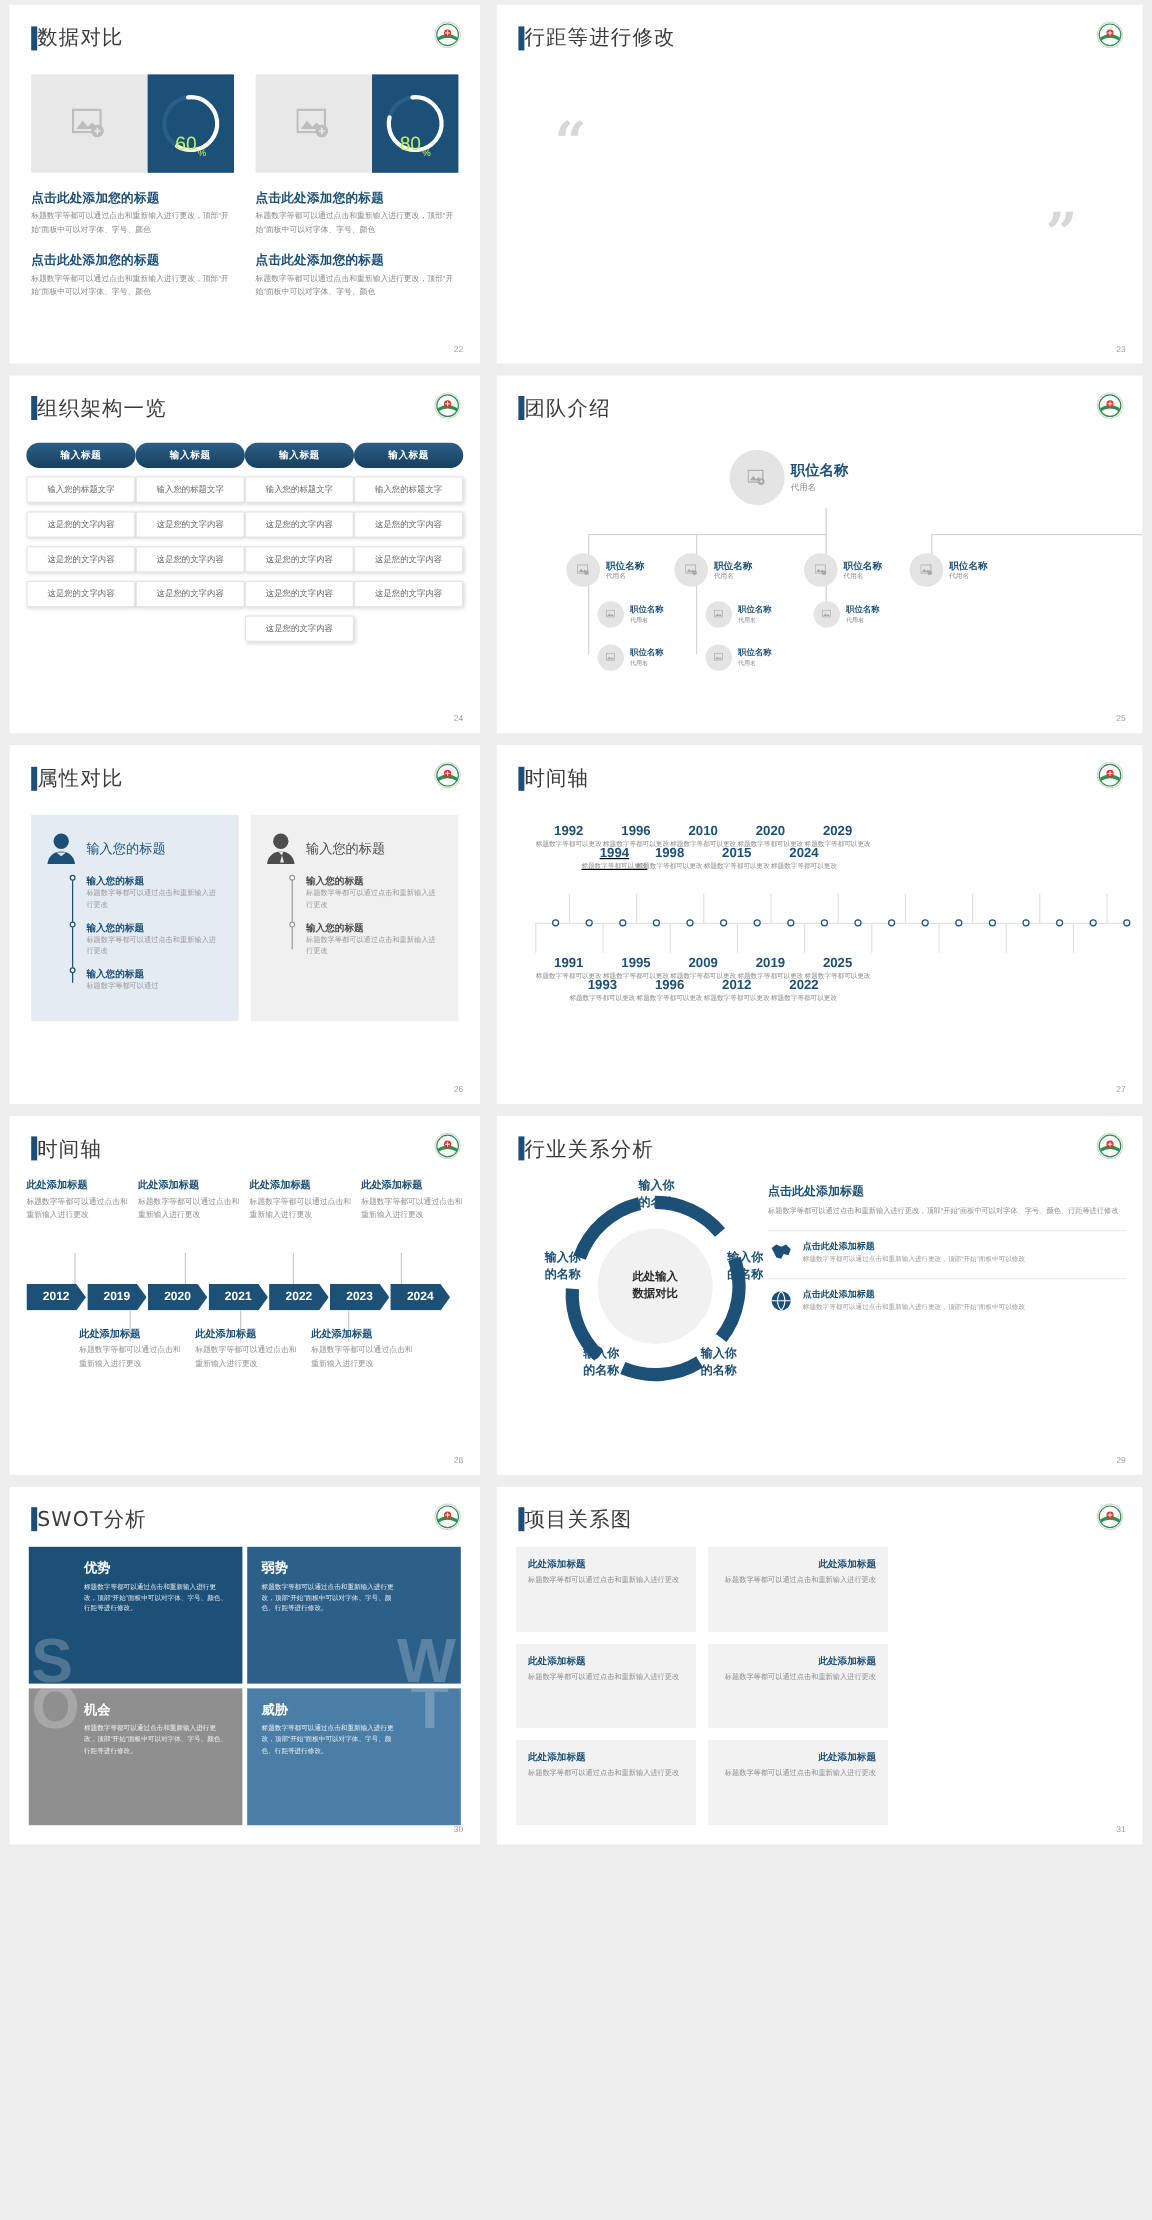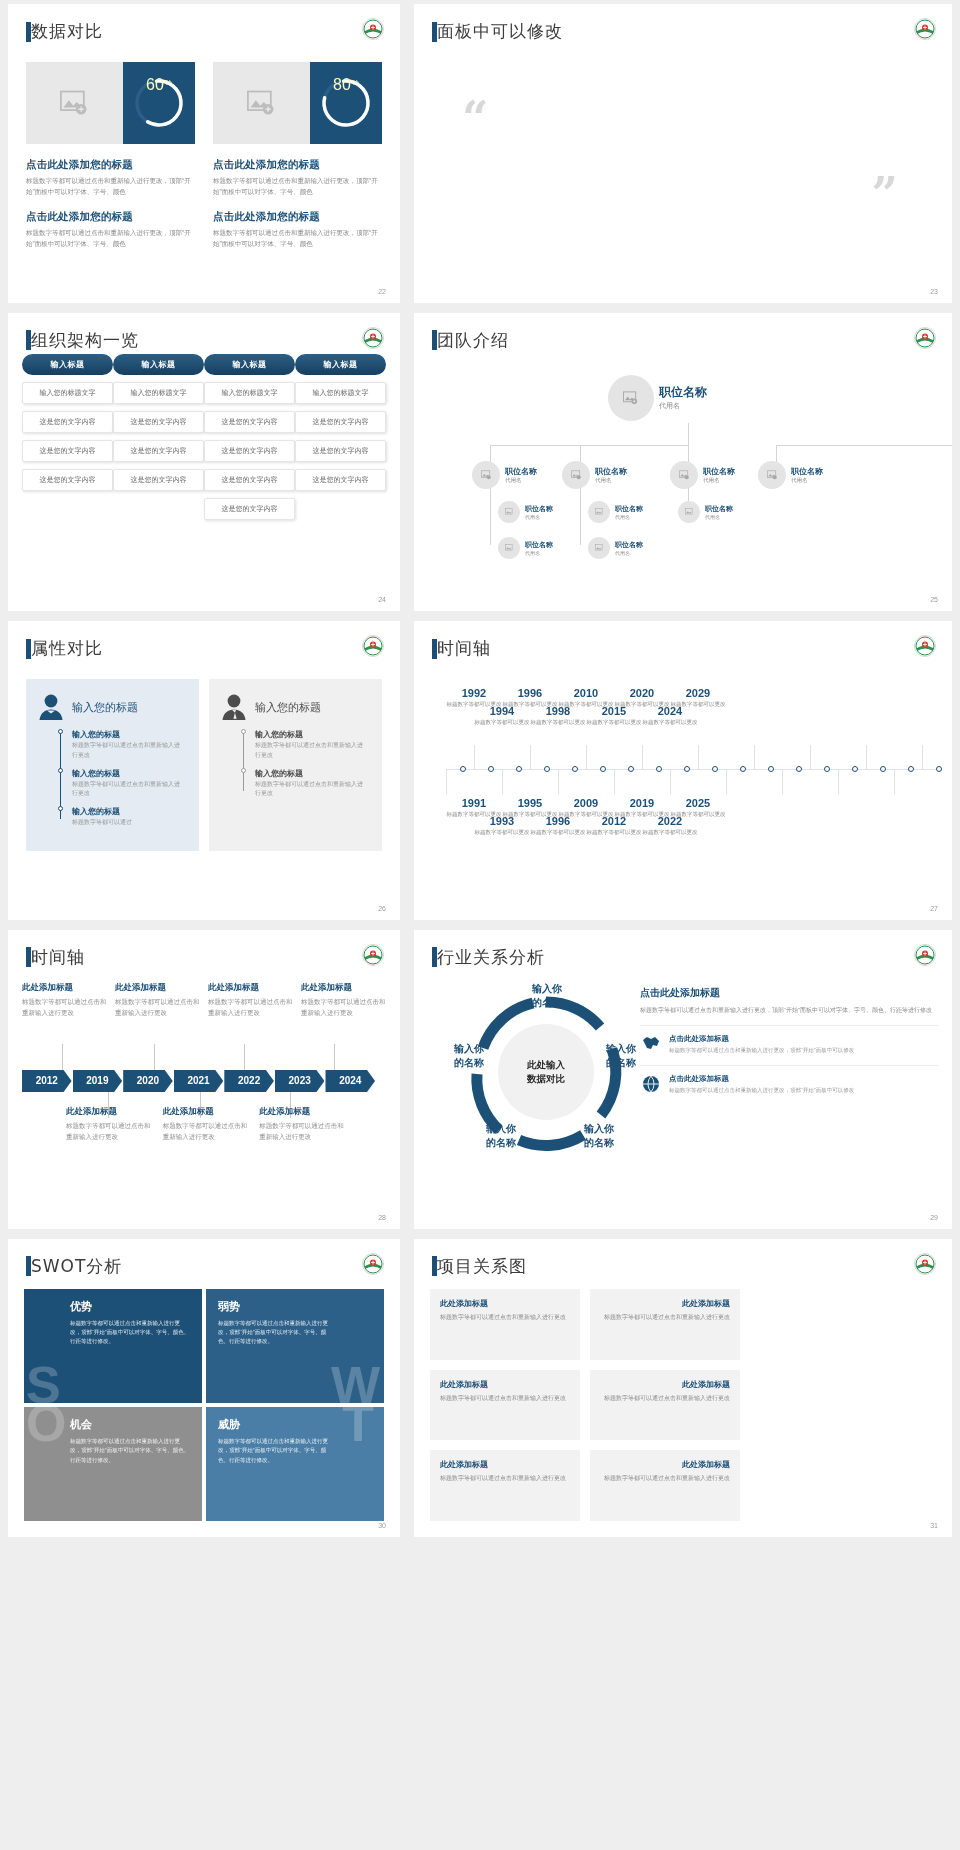--- a/index.html
+++ b/index.html
@@ -57,22 +57,22 @@
     flex: 1.35; background:#e8e8e8; display:flex; align-items:center; justify-content:center;
   }
   .dc-ring {
     flex: 1; background:#1d5077; display:flex; align-items:center; justify-content:center;
     position:relative;
   }
   .ph-icon { width:30px; height:26px; opacity:.55; }
   .donut { position:relative; width:54px; height:54px; }
   .donut svg { transform: rotate(-96deg); display:block; }
   .donut-val {
-    position:absolute; inset:0; display:flex; align-items:flex-start; justify-content:center;
-    color:#fef9c3; font-size:16px; font-family:"Liberation Sans",sans-serif;
+    position:absolute; inset:0; display:flex; align-items:flex-end; justify-content:center;
+    color:#bef264; font-size:16px; font-family:"Liberation Sans",sans-serif;
   }
   .donut-val sup { font-size:8px; margin-left:1px; vertical-align: baseline; position:relative; top:2px;}
   .dc-h {
     margin-top:14px; color:#1d5077; font-weight:bold; font-size:10.5px; letter-spacing:.2px;
   }
   .dc-p { margin-top:4px; color:#8a8a8a; font-size:6.5px; line-height:1.65; }
   .dc-h2 { margin-top:13px; }
 
   
   .q-wrap { position:absolute; left:48px; top:96px; right:40px; }
@@ -83,21 +83,21 @@
   .q-mark-close {
     position:absolute; right:14px; top:76px; color:#d8d8d8; font-size:46px;
     font-family:"DejaVu Serif", serif; line-height:.8; font-weight:bold;
   }
   .q-text {
     margin-left:60px; margin-right:36px; color:#3c3c3c; font-size:9.5px;
     line-height:2.0; font-family:"DejaVu Sans", sans-serif;
   }
 
   
-  .org-wrap { position:absolute; left:14px; top:41px; right:14px; display:flex; }
+  .org-wrap { position:absolute; left:14px; top:56px; right:14px; display:flex; }
   .org-col { flex:1; display:flex; flex-direction:column; gap:7px; }
   .org-head {
     background: linear-gradient(#2b5f86, #173f5f);
     color:#fff; font-size:8px; font-weight:bold; text-align:center;
     padding:5px 0; border-radius:11px; letter-spacing:.5px;
   }
   .org-cell {
     background:#fff; border:1px solid #e6e6e6; border-radius:2px;
     box-shadow: 1px 1px 3px rgba(0,0,0,.13);
     font-size:7px; color:#666; text-align:center; padding:5px 0;
@@ -273,21 +273,21 @@
         <div class="dc-h dc-h2">点击此处添加您的标题</div>
         <div class="dc-p">标题数字等都可以通过点击和重新输入进行更改，顶部“开始”面板中可以对字体、字号、颜色</div>
       </div>
     </div>
     <div class="pgnum">22</div>
   </div>
 
   <div class="slide right">
     <div class="s-title">
       <span class="s-bar"></span>
-      <span class="s-title-text">面板中可以修改</span>
+      <span class="s-title-text">行距等进行修改</span>
     </div>
     <div class="logo">
       <svg viewBox="0 0 40 40">
           <circle cx="20" cy="20" r="18" fill="#fff" stroke="#2f8f4e" stroke-width="2"></circle>
           <path d="M4 24 Q20 14 36 24 L36 30 Q20 20 4 30 Z" fill="#2f8f4e"></path>
           <circle cx="20" cy="17" r="6" fill="#d8342c"></circle>
           <path d="M20 13v8M16 17h8" stroke="#fff" stroke-width="1.6"></path>
         </svg>
     </div>
     <div class="q-wrap">
@@ -627,21 +627,21 @@
       <div class="tl2-tick" style="left:238px; top:97px; height:24px;"></div>
       <div class="tl2-tick" style="left:294px; top:97px; height:24px;"></div>
       <div class="tl2-tick" style="left:350px; top:97px; height:24px;"></div>
       <div class="tl2-tick" style="left:406px; top:97px; height:24px;"></div>
       <div class="tl2-tick" style="left:462px; top:97px; height:24px;"></div>
 
       <div class="tl2-item" style="left:14px;  top:14px;">
         <div class="tl2-yr">1992</div>
         <div class="tl2-d">标题数字等都可以更改</div>
       </div>
-      <div class="tl2-item" style="left:42px;  top:32px;">
+      <div class="tl2-item" style="left:52px;  top:32px;text-decoration:underline;">
         <div class="tl2-yr">1994</div>
         <div class="tl2-d">标题数字等都可以更改</div>
       </div>
       <div class="tl2-item" style="left:70px;  top:14px;">
         <div class="tl2-yr">1996</div>
         <div class="tl2-d">标题数字等都可以更改</div>
       </div>
       <div class="tl2-item" style="left:98px;  top:32px;">
         <div class="tl2-yr">1998</div>
         <div class="tl2-d">标题数字等都可以更改</div>

